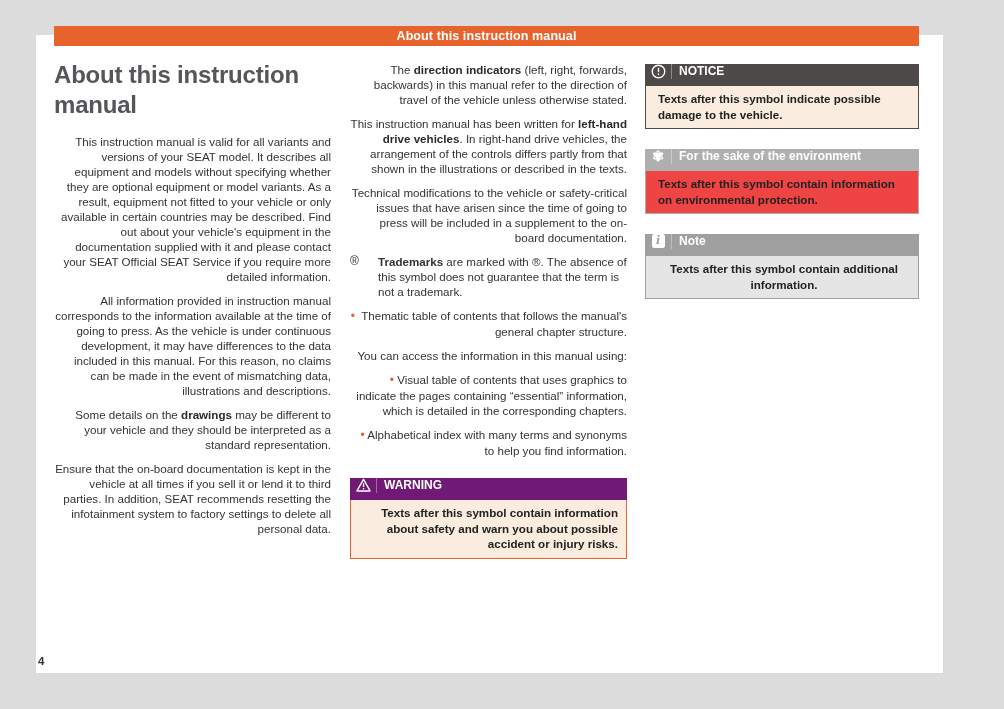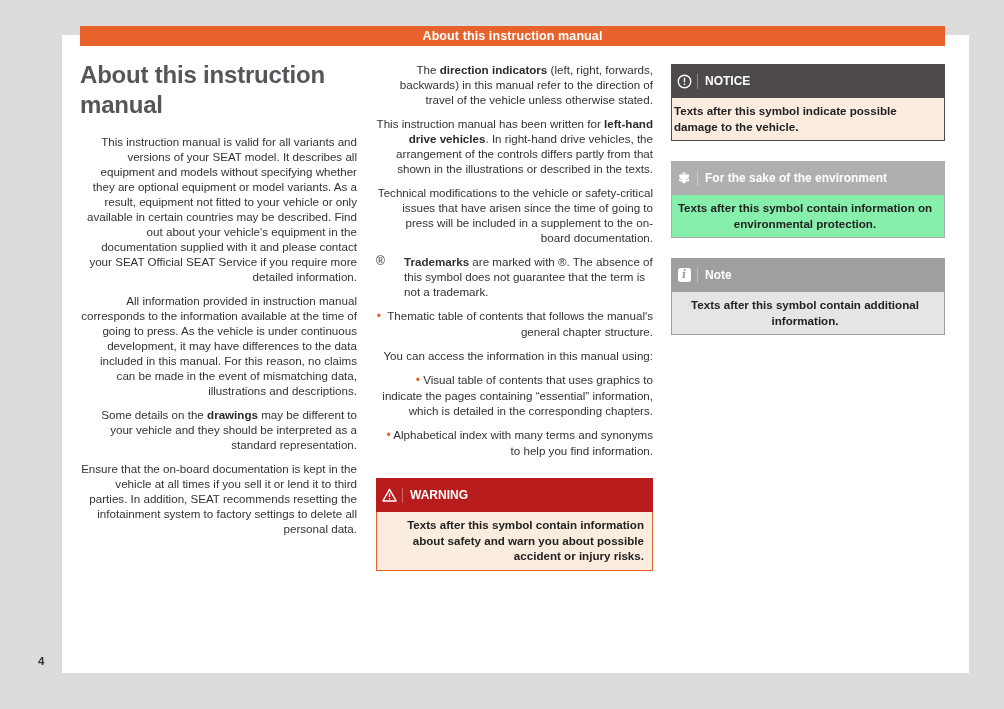--- a/index.html
+++ b/index.html
@@ -3,21 +3,21 @@
 <meta charset="utf-8">
 <style>
   html,body{margin:0;padding:0;}
   body{
     width:1004px;height:709px;overflow:hidden;
     background:#dcdcdc;
     font-family:"Liberation Sans", sans-serif;
     -webkit-font-smoothing:antialiased;
   }
   .page{
-    position:absolute;left:62px;top:35px;width:907px;height:638px;
+    position:absolute;left:36px;top:35px;width:907px;height:638px;
     background:#ffffff;
   }
   .header-bar{
     position:absolute;left:18px;top:-9px;width:865px;height:20px;
     background:#e8632c;color:#ffffff;
     display:flex;align-items:center;justify-content:center;
     font-size:12.5px;font-weight:bold;letter-spacing:.1px;
   }
   .col{position:absolute;color:#333333;font-size:11.6px;line-height:15px;}
   .col1{left:18px;top:25px;width:277px;}
@@ -29,36 +29,36 @@
     letter-spacing:-.2px;
   }
   .col p{margin:0 0 9px 0;text-align:right;}
   .col p b{color:#2b2b2b;}
   .trademark-item{position:relative;padding-left:28px;margin:3px 0 9px 0;}
   .trademark-symbol{position:absolute;left:0;top:0;font-size:12px;}
   .bullet{color:#e8632c;font-size:12px;}
   
   .box{margin-top:20px;}
   .box-header{
-    height:34px;display:flex;align-items:center;
+    height:22px;display:flex;align-items:flex-start;
     color:#ffffff;font-weight:bold;font-size:12px;
   }
   .box-icon{display:flex;align-items:center;justify-content:center;
     width:26px;flex:0 0 26px;}
   .box-sep{width:1px;height:15px;background:rgba(255,255,255,.35);margin-right:7px;}
   .box-body{
     font-weight:bold;font-size:11.6px;line-height:15.5px;color:#222222;
-    padding:5px 8px 6px 2px;
+    padding:5px 8px 6px 12px;
   }
-  .warning-box .box-header{background:#b91c1c;}
+  .warning-box .box-header{background:#701a75;}
   .warning-box .box-body{background:#faecde;border:1px solid #e8632c;border-top:none;text-align:right;}
   .notice-box .box-header{background:#4e4a4a;}
   .notice-box .box-body{background:#faecde;border:1px solid #4e4a4a;border-top:none;}
   .environment-box .box-header{background:#afafaf;}
-  .environment-box .box-body{background:#86efac;border:1px solid #ababab;border-top:none;text-align:center;}
+  .environment-box .box-body{background:#ef4444;border:1px solid #ababab;border-top:none;}
   .note-box .box-header{background:#9f9f9f;}
   .note-box .box-body{background:#e5e5e5;border:1px solid #9f9f9f;border-top:none;text-align:center;}
   .flower-glyph{font-size:14px;line-height:1;}
   .note-i{
     display:inline-block;width:13px;height:14px;background:#ffffff;color:#9f9f9f;
     border-radius:2.5px;text-align:center;
     font-family:"DejaVu Serif", serif;font-style:italic;font-weight:bold;
     font-size:11px;line-height:14px;
   }
   .page-number{

